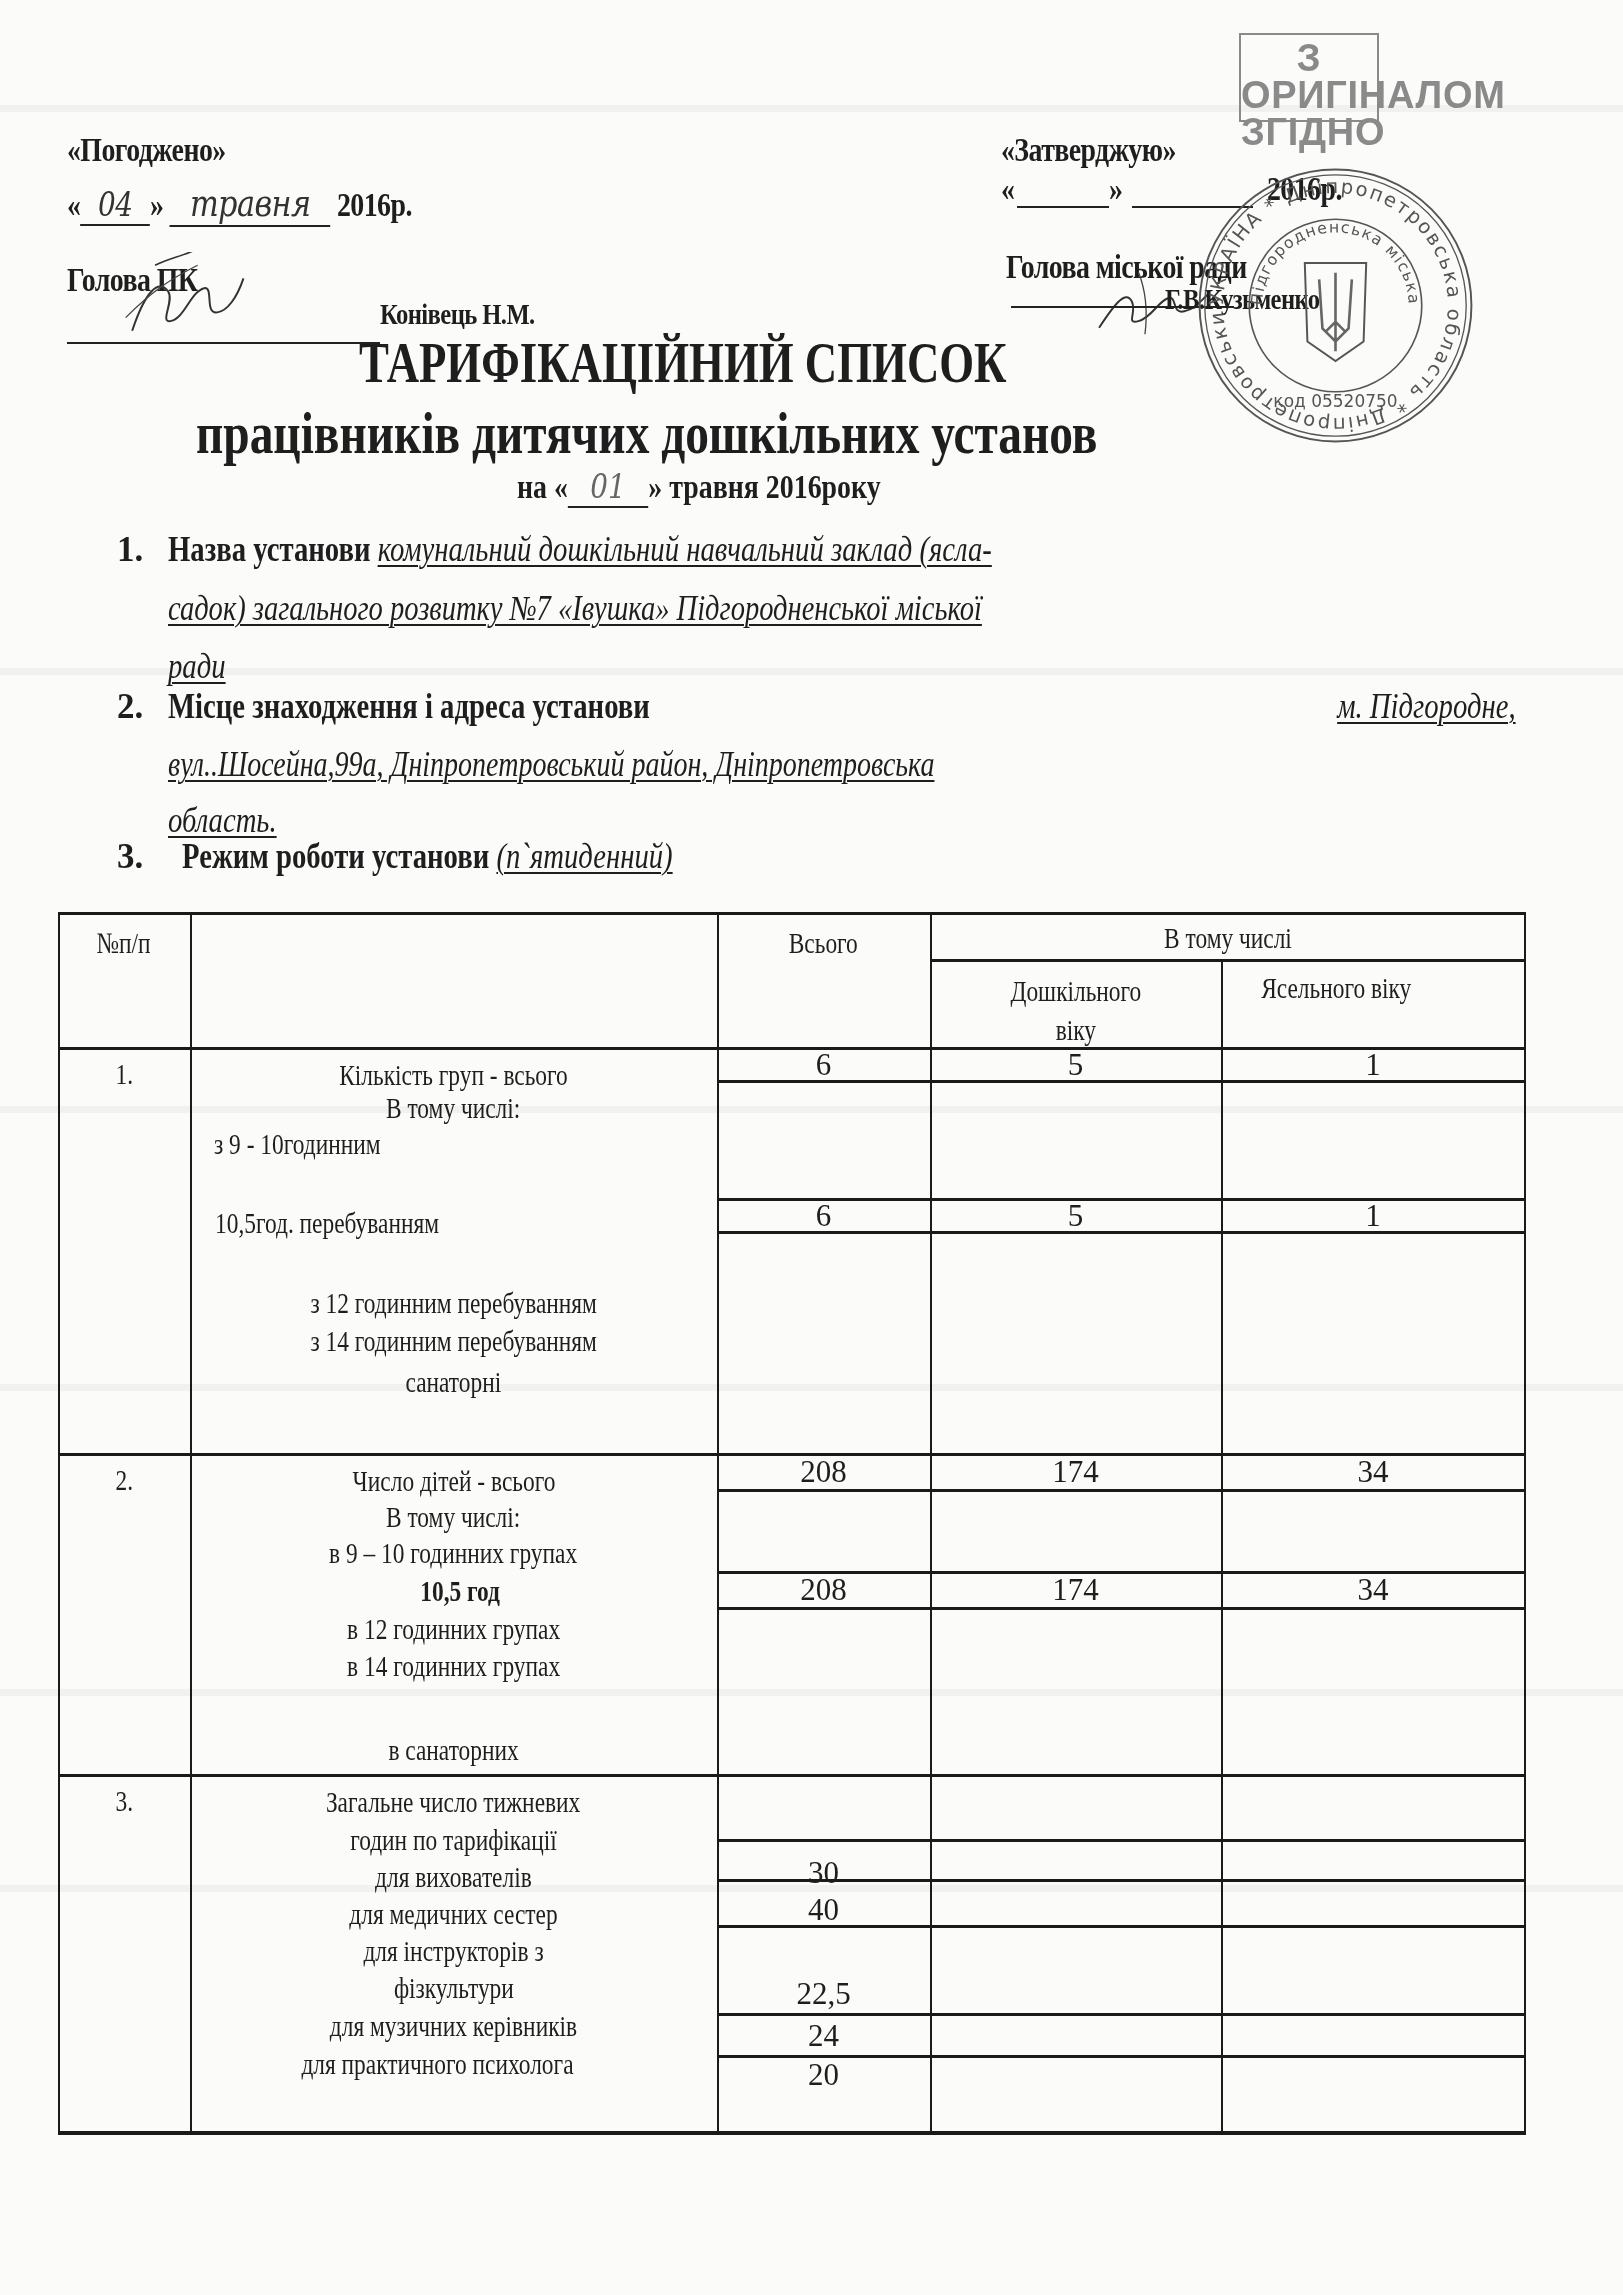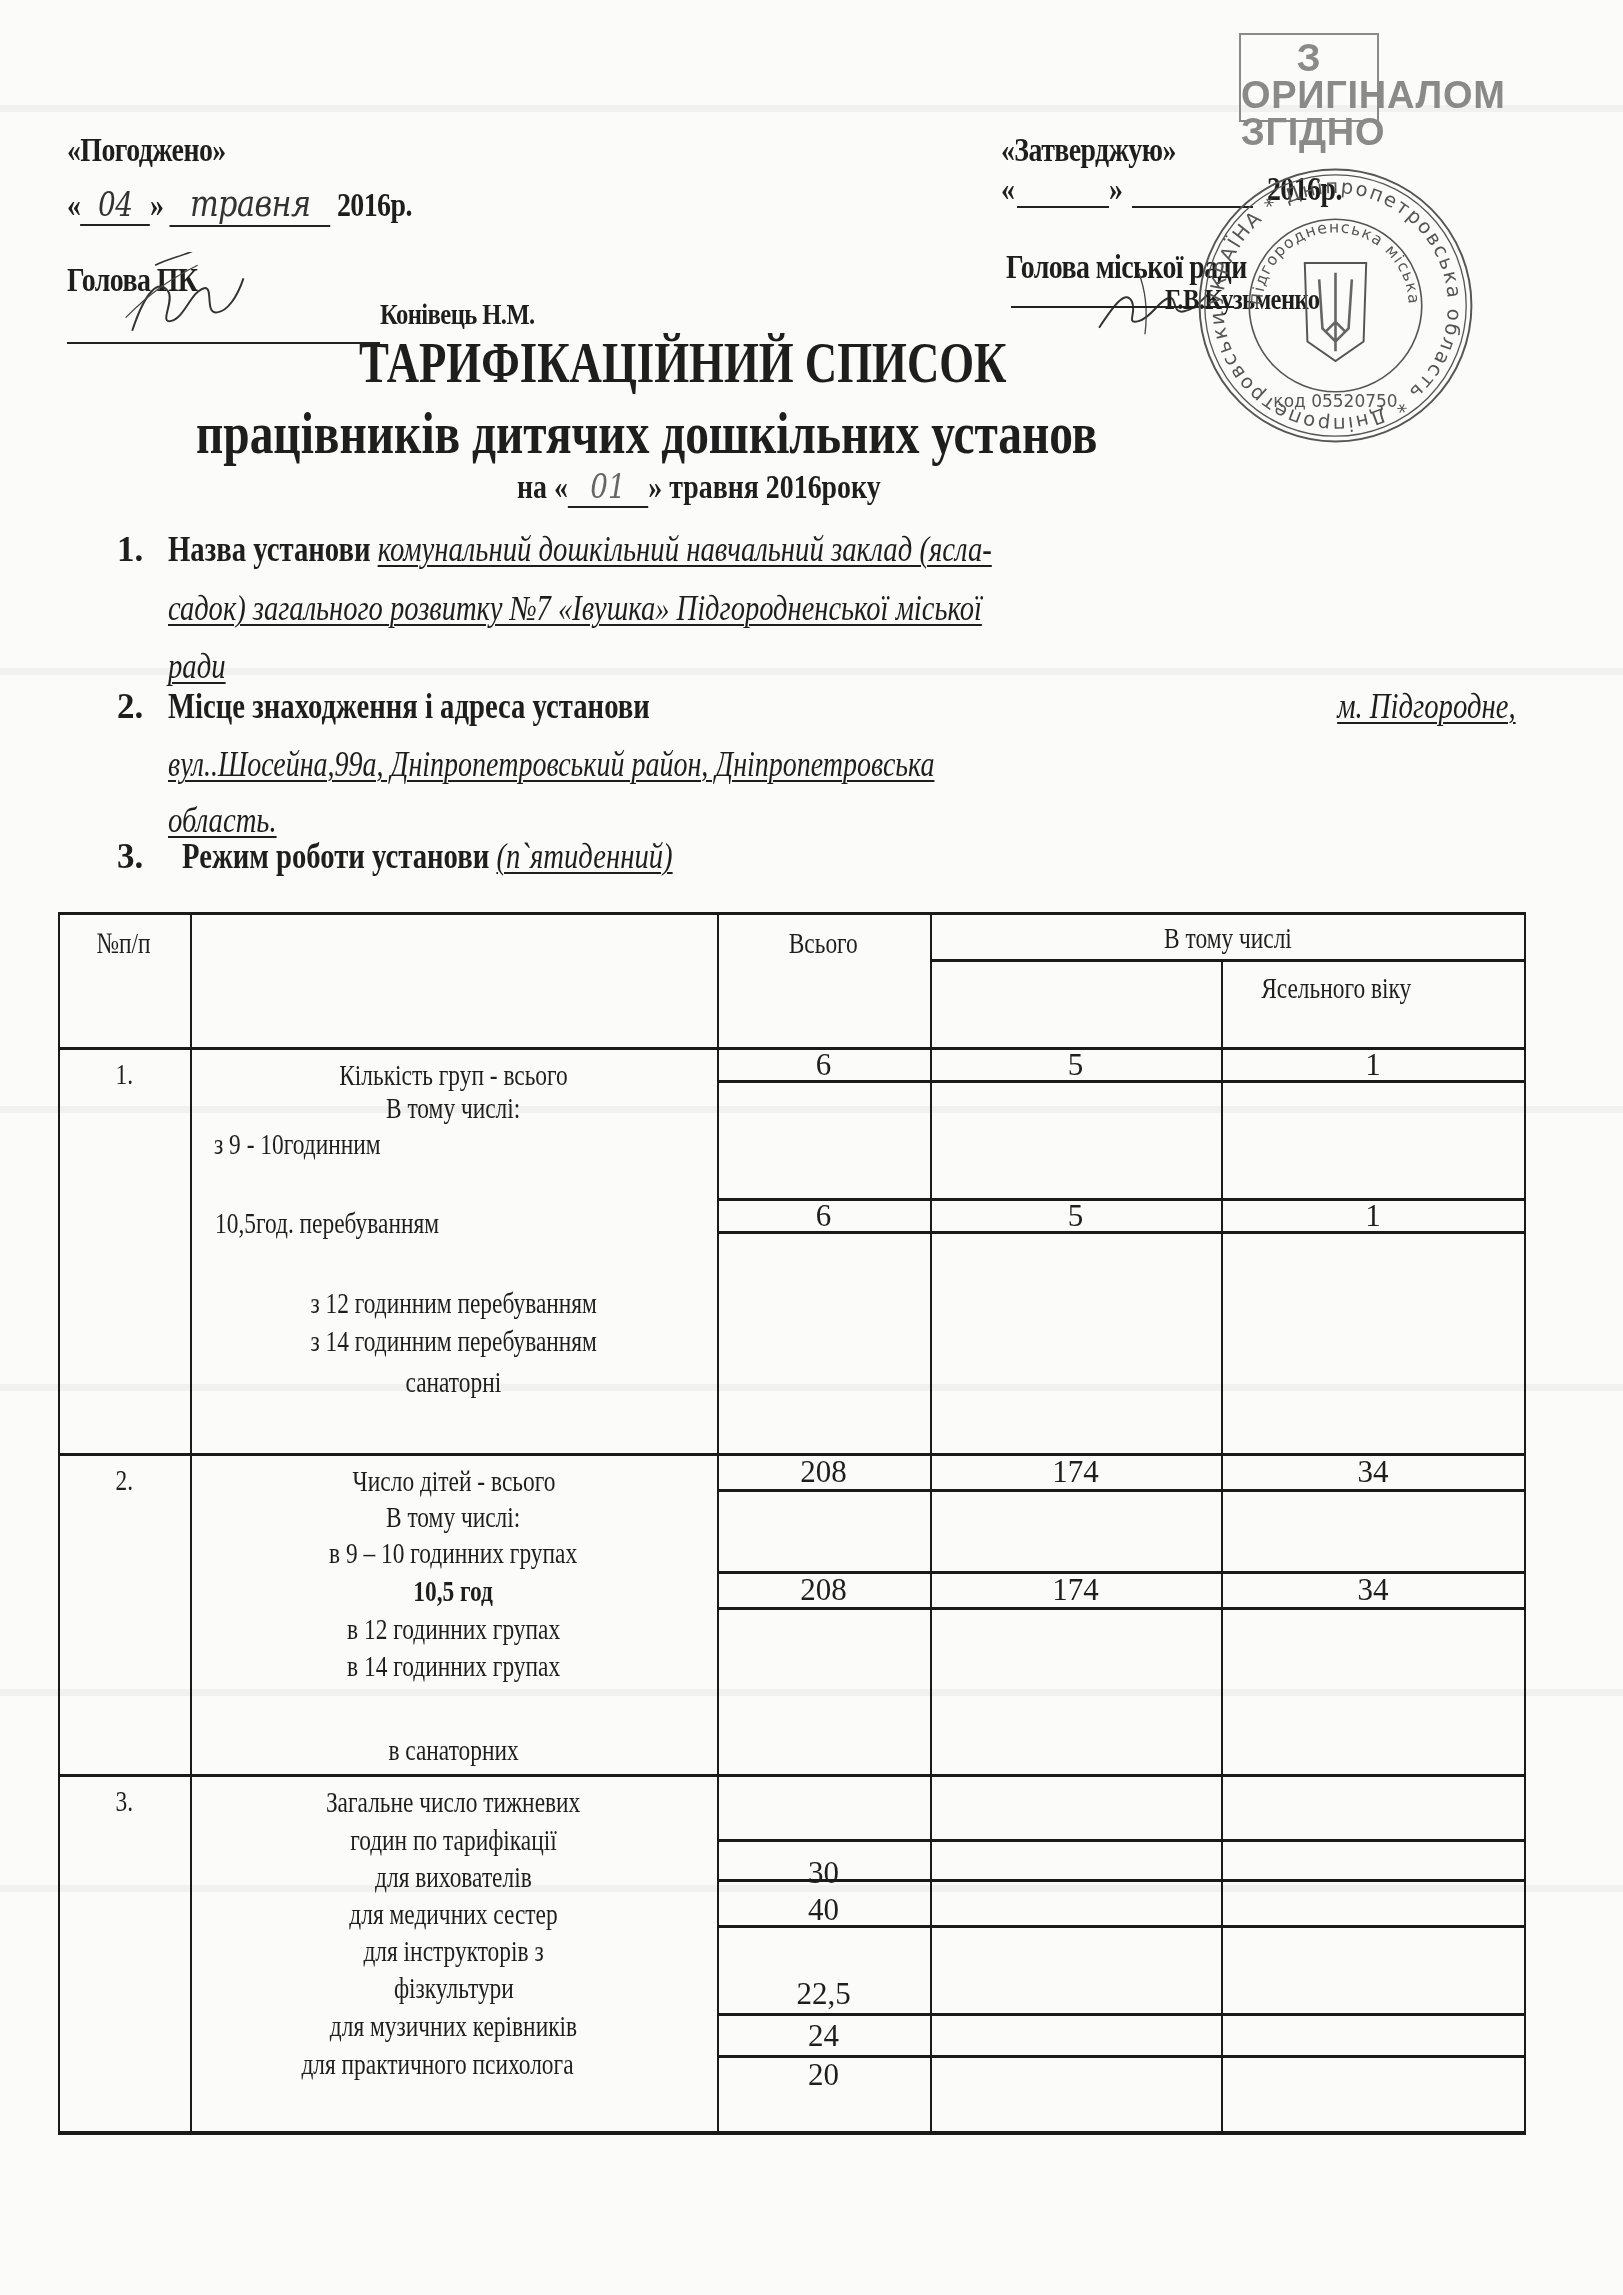--- a/index.html
+++ b/index.html
@@ -201,20 +201,24 @@
 
   <div class="cell-text" style="left:0;width:132px;top:14.4px;">
     <span class="sq">№п/п</span>
   </div>
   <div class="cell-text" style="left:659px;width:213px;top:14.4px;">
     <span class="sq">Всього</span>
   </div>
   <div class="cell-text" style="left:872px;width:596px;top:9.2px;text-decoration:underline;">
     <span class="sq">В тому числі</span>
   </div>
+  <div class="cell-text" style="left:872px;width:291px;top:59px;line-height:39px;">
+    <span class="sq">Дошкільного</span><br>
+    <span class="sq">віку</span>
+  </div>
   <div class="cell-text" style="left:1136px;width:284px;top:59px;">
     <span class="sq">Ясельного віку</span>
   </div>
 
   <div class="cell-text" style="left:0;width:132px;top:145px;">
     <span class="sq">1.</span>
   </div>
   <div>
     <div class="lbl" style="left:132px;width:527px;top:145px;"><span class="sq">Кількість груп - всього</span></div>
     <div class="lbl" style="left:132px;width:527px;top:178px;"><span class="sq">В тому числі:</span></div>
@@ -231,21 +235,21 @@
   <div class="numv" style="left:872px;width:291px;top:286px;line-height:36px;">5</div>
   <div class="numv" style="left:1163px;width:304px;top:286px;line-height:36px;">1</div>
 
   <div class="cell-text" style="left:0;width:132px;top:551px;">
     <span class="sq">2.</span>
   </div>
   <div>
     <div class="lbl" style="left:132px;width:527px;top:551px;"><span class="sq">Число дітей - всього</span></div>
     <div class="lbl" style="left:132px;width:527px;top:587px;"><span class="sq">В тому числі:</span></div>
     <div class="lbl" style="left:132px;width:527px;top:623px;"><span class="sq">в 9 – 10 годинних групах</span></div>
-    <div class="lbl bold" style="left:132px;width:527px;top:661px;"><span class="sq">10,5 год</span></div>
+    <div class="lbl bold" style="left:132px;width:527px;top:661px;padding-left:7px;"><span class="sq">10,5 год</span></div>
     <div class="lbl" style="left:132px;width:527px;top:699px;"><span class="sq">в 12 годинних групах</span></div>
     <div class="lbl" style="left:132px;width:527px;top:736px;"><span class="sq">в 14 годинних групах</span></div>
     <div class="lbl" style="left:132px;width:527px;top:820px;"><span class="sq">в санаторних</span></div>
   </div>
   <div class="numv" style="left:659px;width:213px;top:541px;line-height:38px;">208</div>
   <div class="numv" style="left:872px;width:291px;top:541px;line-height:38px;">174</div>
   <div class="numv" style="left:1163px;width:304px;top:541px;line-height:38px;">34</div>
   <div class="numv" style="left:659px;width:213px;top:659px;line-height:38px;">208</div>
   <div class="numv" style="left:872px;width:291px;top:659px;line-height:38px;">174</div>
   <div class="numv" style="left:1163px;width:304px;top:659px;line-height:38px;">34</div>

